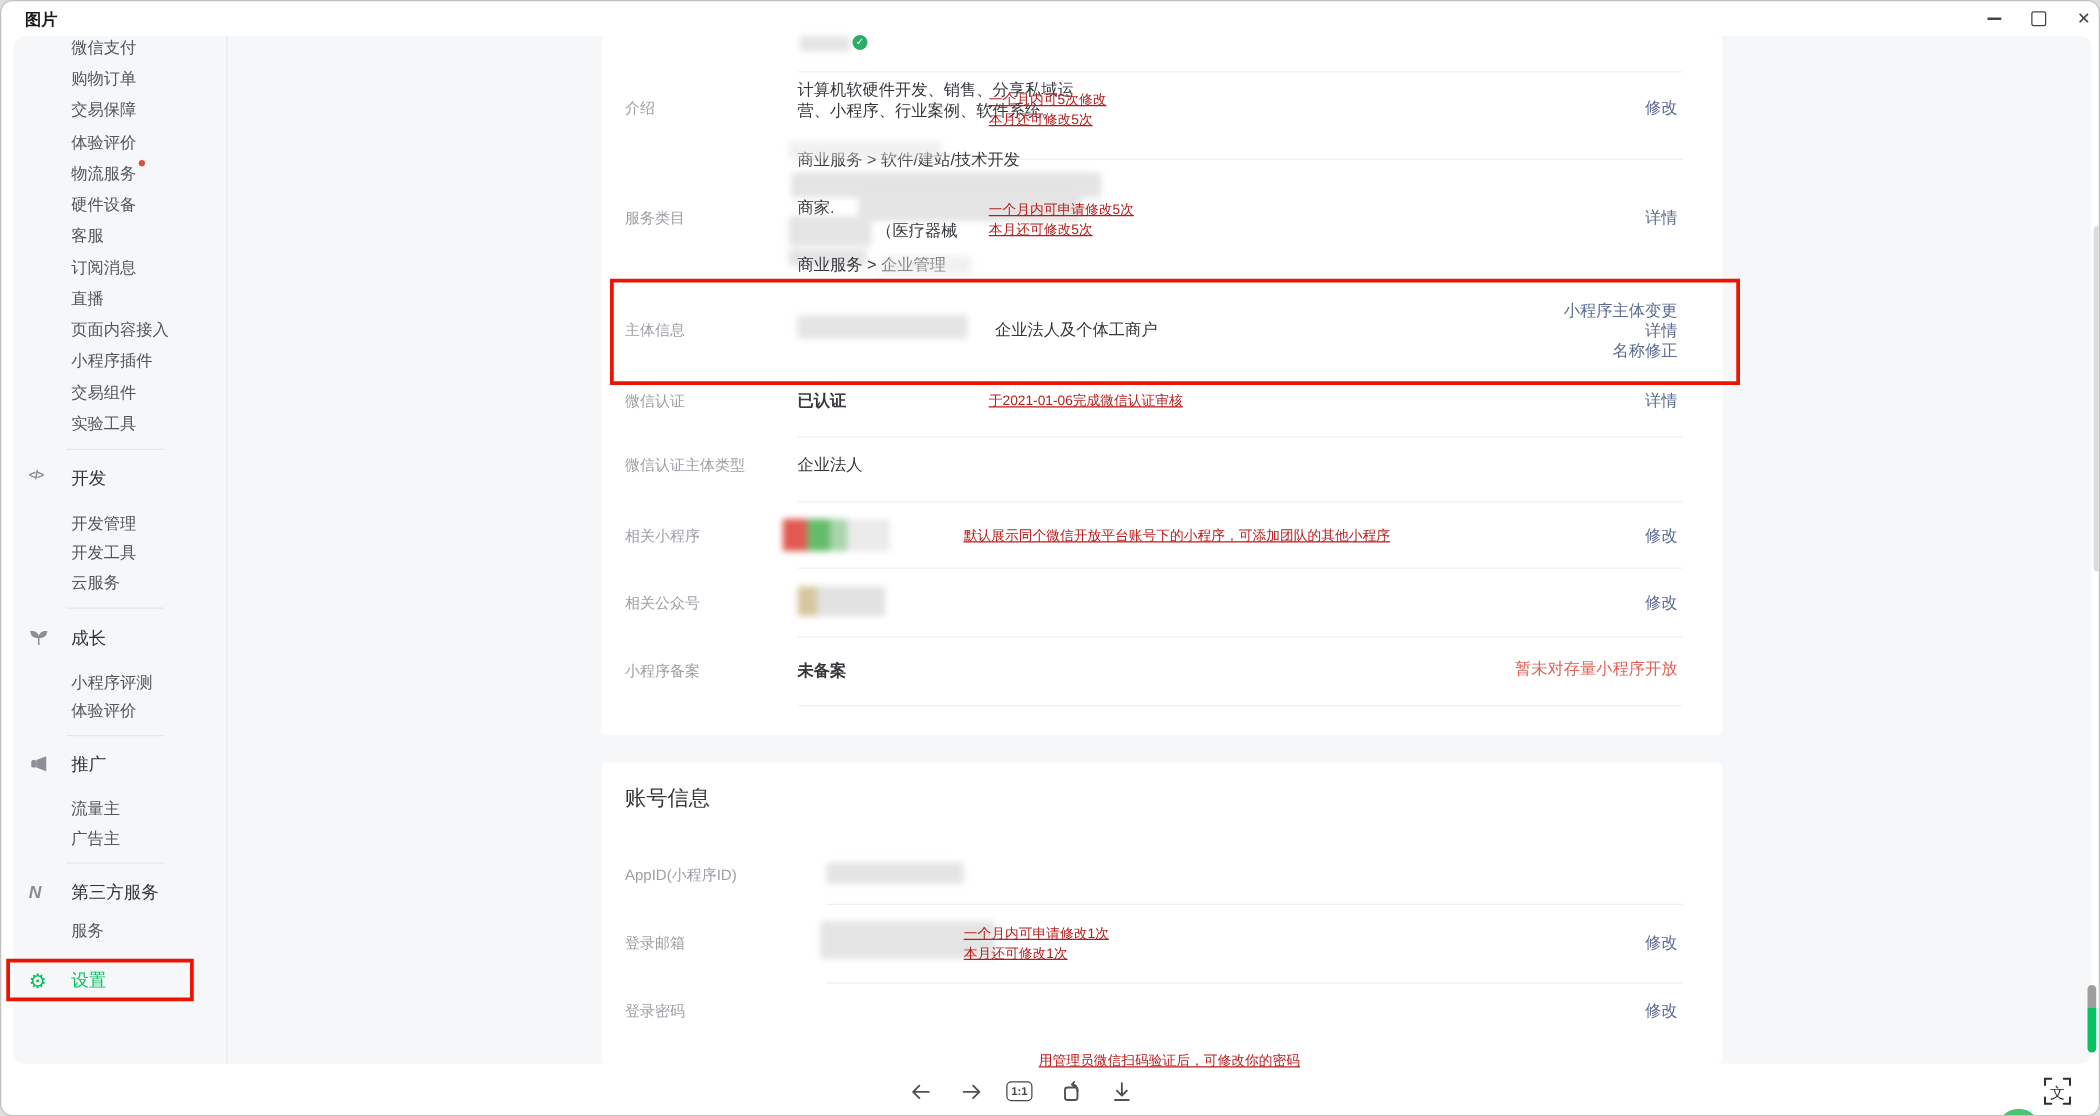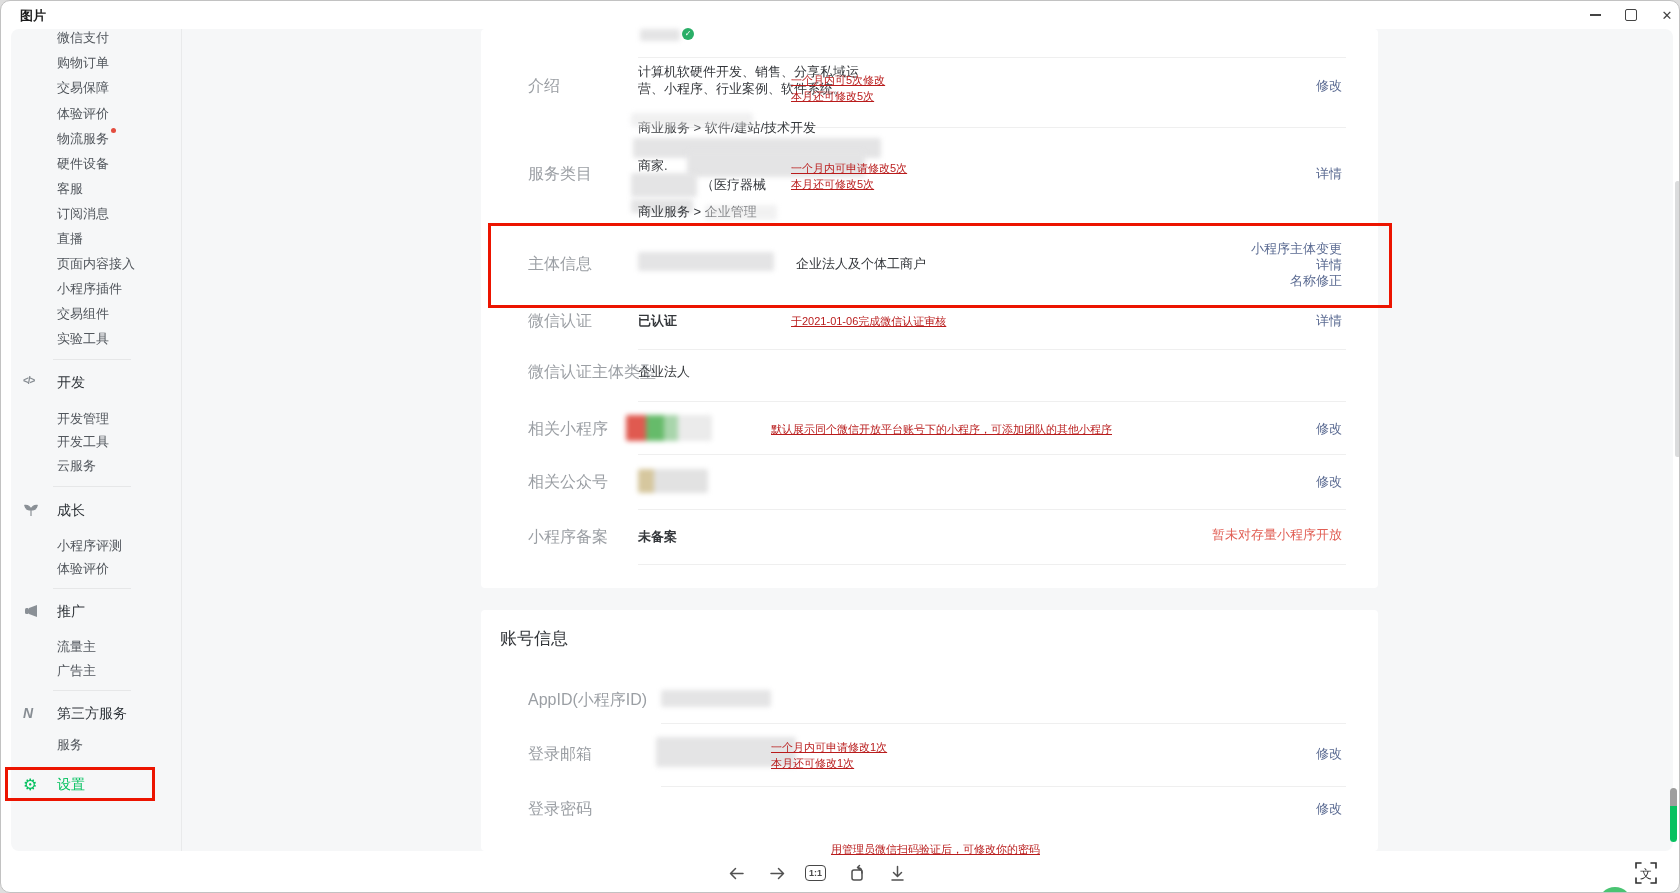--- a/index.html
+++ b/index.html
@@ -7,21 +7,21 @@
   .abs{position:absolute;}
   .t{position:absolute;white-space:nowrap;line-height:16px;}
   .titlebar-title{left:19px;top:7px;font-size:13px;font-weight:700;color:#1a1a1a;}
   .viewer{position:absolute;left:10px;top:28px;width:1662px;height:822px;background:#f6f7f8;border-radius:8px;}
   .vdiv{position:absolute;left:180px;top:28px;width:1px;height:822px;background:#e9eaeb;}
   .card{position:absolute;left:480px;width:897px;background:#ffffff;border-radius:4px;}
   .sb{color:#51565c;font-size:13px;left:56px;cursor:pointer;}
   .sbh{color:#2e3338;font-size:14px;left:56px;cursor:pointer;}
   .sbhr{position:absolute;left:52px;width:78px;height:1px;background:#e6e7e8;}
   .sicon{position:absolute;left:22px;width:18px;height:18px;color:#878d93;}
-  .lbl{color:#9b9fa4;font-size:16px;margin-left:28px;}
+  .lbl{color:#9b9fa4;font-size:12px;}
   .val{color:#34373b;font-size:13px;}
   .b{font-weight:700;}
   .note{color:#b91c1c;font-size:11px;text-decoration:underline;}
   .hr1{position:absolute;left:637px;width:708px;height:1px;background:#efefef;}
   .hr2{position:absolute;left:660px;width:685px;height:1px;background:#efefef;}
   .link{position:absolute;right:337px;color:#5b6b92;font-size:13px;line-height:16px;cursor:pointer;white-space:nowrap;}
   .warn{color:#e15f55;}
   .blur{position:absolute;background:#e4e4e5;filter:blur(2.5px);border-radius:2px;}
   .blur2{position:absolute;filter:blur(2.5px);border-radius:2px;display:flex;overflow:hidden;}
   .redbox{position:absolute;border:3px solid #ec1400;box-sizing:border-box;pointer-events:none;}

